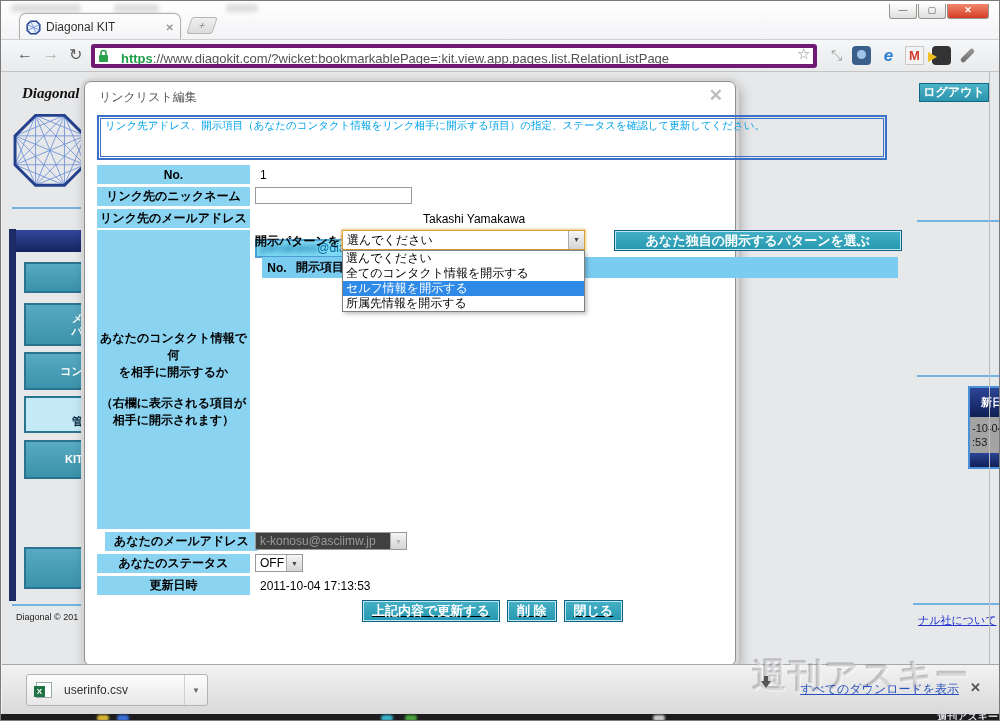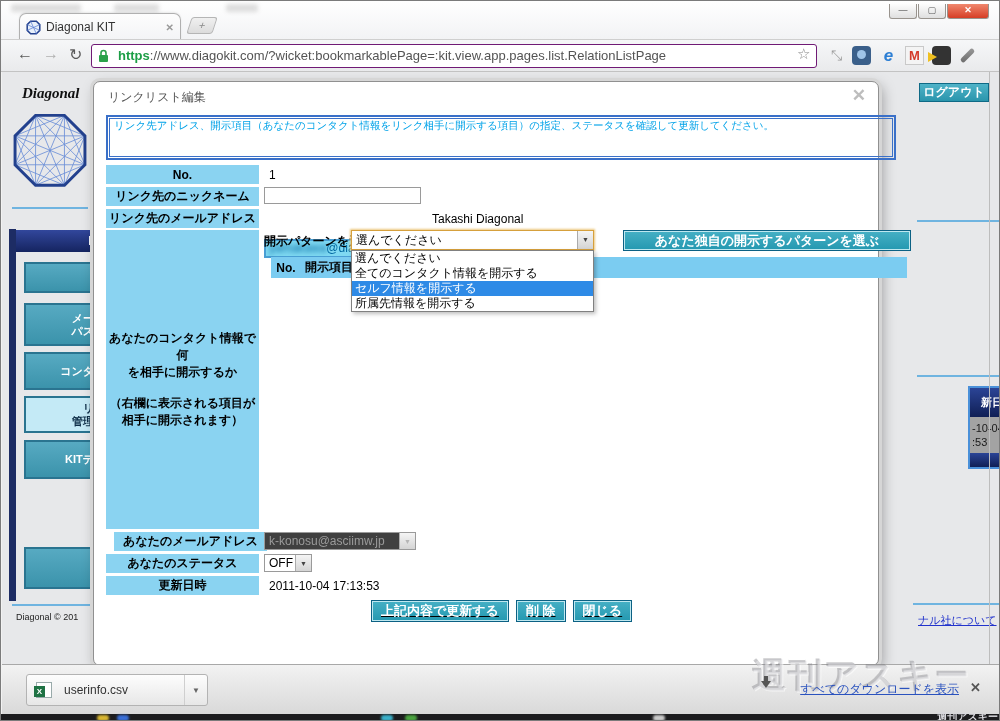--- a/index.html
+++ b/index.html
@@ -28,21 +28,21 @@
   .newtab { position:absolute; left:188px; top:16px; width:26px; height:17px;
             background:linear-gradient(#f0f0f0,#dcdcdc); border:1px solid #b5b5b5;
             border-radius:3px; transform:skewX(-18deg); color:#8a8a8a; font-size:11px;
             text-align:center; line-height:15px; }
   .toolbar { position:absolute; left:0; top:38px; width:100%; height:33px;
              background:linear-gradient(#f6f7f8,#e9eaec); border-top:1px solid #cfcfcf;
              border-bottom:1px solid #c3c3c3; }
   .navic { position:absolute; top:44px; font-size:16px; color:#5a5a5a; }
   .navic.fwd { color:#b0b0b0; }
   .urlbar { position:absolute; left:90px; top:43px; width:726px; height:24px;
-            background:#fff; border:1px solid #701a75; border-radius:3px;
+            background:#fff; border:4px solid #701a75; border-radius:3px;
             font-size:13px; line-height:22px; padding-left:26px; white-space:nowrap;
             overflow:hidden; color:#545454; }
   .urlbar .scheme { color:#1d9e46; font-weight:bold; }
   .lock { position:absolute; left:97px; top:48px; }
   .star { position:absolute; left:796px; top:44px; font-size:15px; color:#8a8a8a; }
   .ext { position:absolute; top:45px; width:19px; height:19px; }
   .ext-resize { color:#9a9a9a; font-size:14px; text-align:center; line-height:19px; }
   .ext-camera { background:#3a5f8a; border-radius:4px; }
   .ext-camera::after { content:""; position:absolute; left:5px; top:4px; width:9px;
                        height:9px; border-radius:50%; background:#9fc4e8; }
@@ -82,21 +82,21 @@
               text-decoration:underline; white-space:nowrap; }
   .frag-table { position:absolute; left:918px; top:314px; width:59px; border:2px solid #4a90d9;margin-left:48px; }
   .frag-th { background:linear-gradient(#2b4496,#101f55); color:#fff; font-size:11px;
              font-weight:bold; text-align:center; padding:7px 1px; }
   .frag-td { background:#a3a3a3; color:#1a1a1a; font-size:11px; padding:4px 2px;
              line-height:14px; white-space:pre-line; }
   .frag-foot { background:linear-gradient(#2b4496,#101f55); height:14px; }
   .page-edge { position:absolute; left:987px; top:0; width:1px; height:592px; background:#bdbdbd; }
 
   
-  .modal { position:absolute; left:92px; top:80px; width:786px; height:585px;
+  .modal { position:absolute; left:83px; top:80px; width:652px; height:585px;
            background:#fff; border:1px solid #909090; border-radius:7px;
            box-shadow:0 0 0 3px #d6d6d6, 3px 5px 14px rgba(0,0,0,.35); }
   .modal-title { position:absolute; left:14px; top:7px; font-size:12px; color:#555; }
   .modal-close { position:absolute; right:12px; top:3px; font-size:17px; font-weight:bold;
                  color:#bdbdbd; }
   .infobox { position:absolute; left:12px; top:33px; width:790px; height:45px;
              border:2px solid #3a70c8; padding:1px; }
   .infobox-in { width:100%; height:100%; border:1px solid #3a70c8; padding:0 4px;
                 overflow:hidden; }
   .info-head { font-size:16px; font-weight:bold; color:#00a2e8; line-height:17px; }
@@ -282,21 +282,21 @@
 
 （右欄に表示される項目が
 相手に開示されます）</div>
     <div class="lbl" style="top:450px;height:19px;margin-left:8px;">あなたのメールアドレス</div>
     <div class="lbl" style="top:472px;height:19px;">あなたのステータス</div>
     <div class="lbl" style="top:494px;height:19px;">更新日時</div>
 
     <div class="val" style="left:175px;top:86px;">1</div>
     <div class="tin" style="left:170px;top:105px;width:157px;"></div>
     <div class="tin mail" style="left:170px;top:126px;width:157px;"><span class="blurred">yamakawa</span><span>@diagow.com</span></div>
-    <div class="val" style="left:338px;top:130px;">Takashi Diagonal</div>
+    <div class="val" style="left:338px;top:130px;">Takashi Yamakawa</div>
 
     <div class="val" style="left:170px;top:151px;font-weight:bold;">開示パターンを選ぶ</div>
     <div class="sel focus" style="left:257px;top:148px;width:243px;height:20px;">
       <span class="txt">選んでください</span>
       <span class="arr">▼</span>
     </div>
     <div class="teal-btn" style="position:absolute;left:529px;top:148px;width:288px;height:21px;line-height:19px;">あなた独自の開示するパターンを選ぶ</div>
 
     <div class="thead">
       <span class="c1">No.</span>

